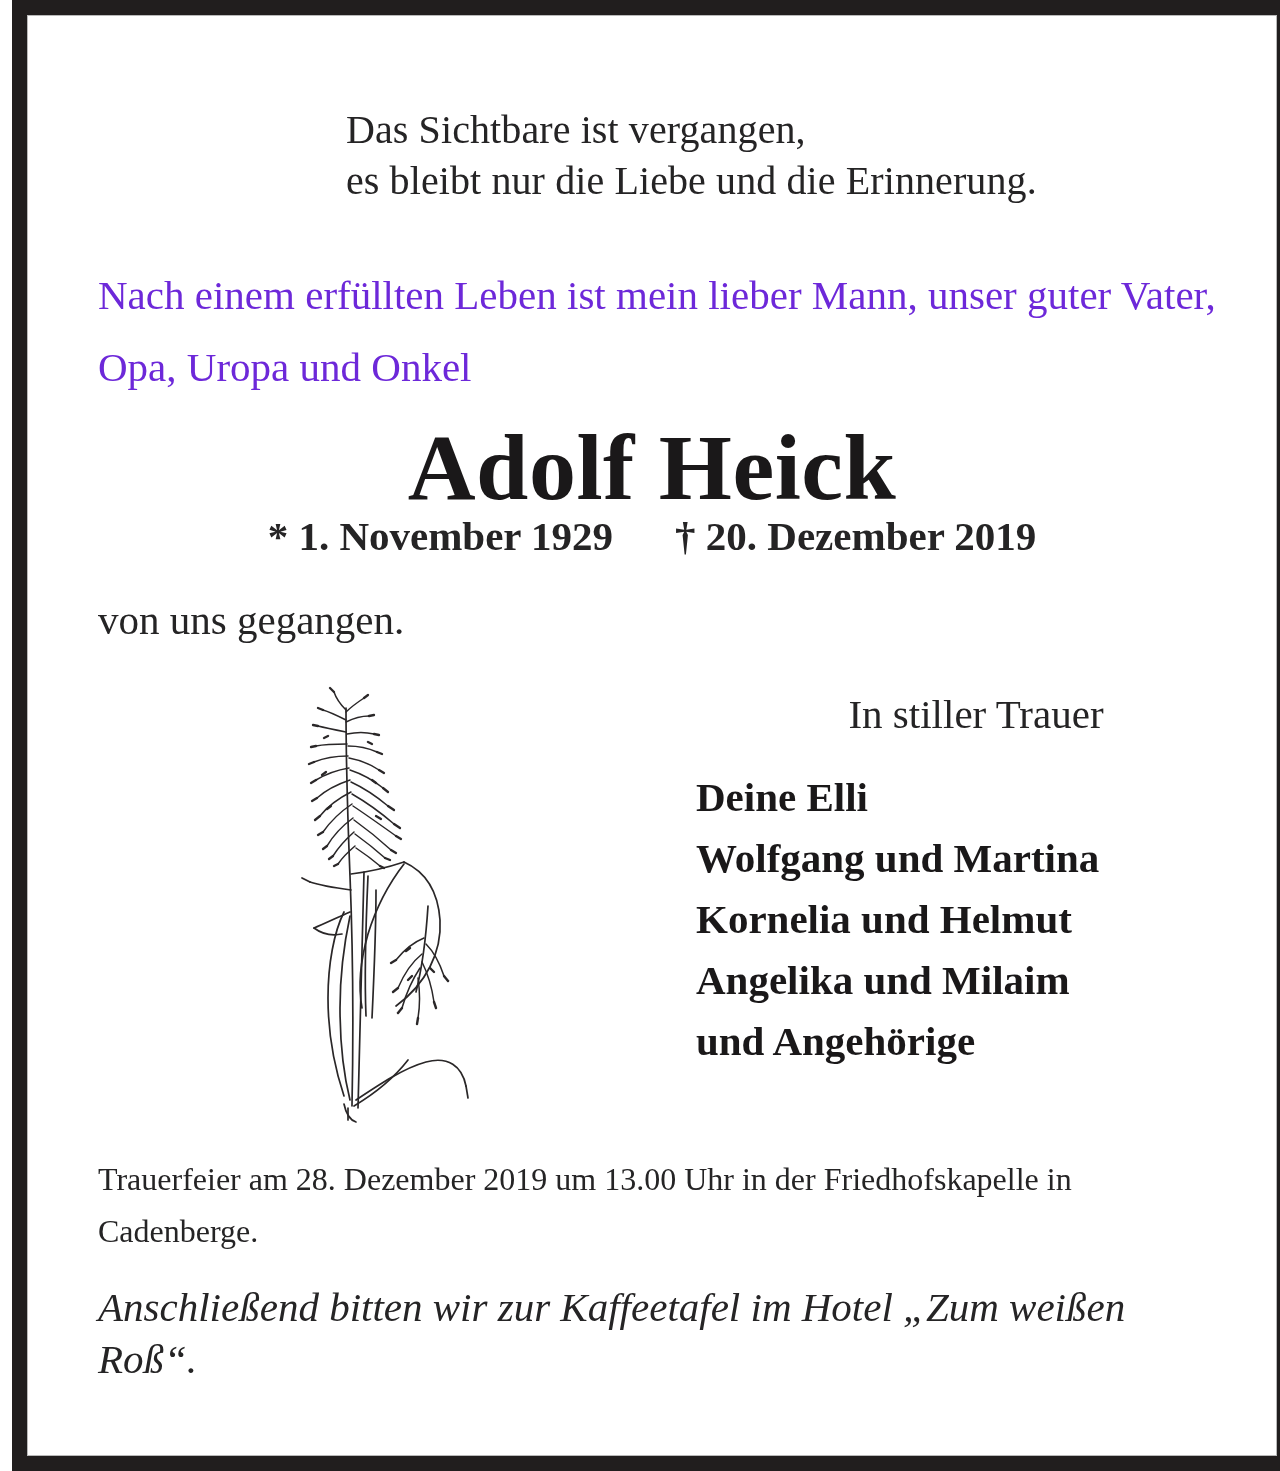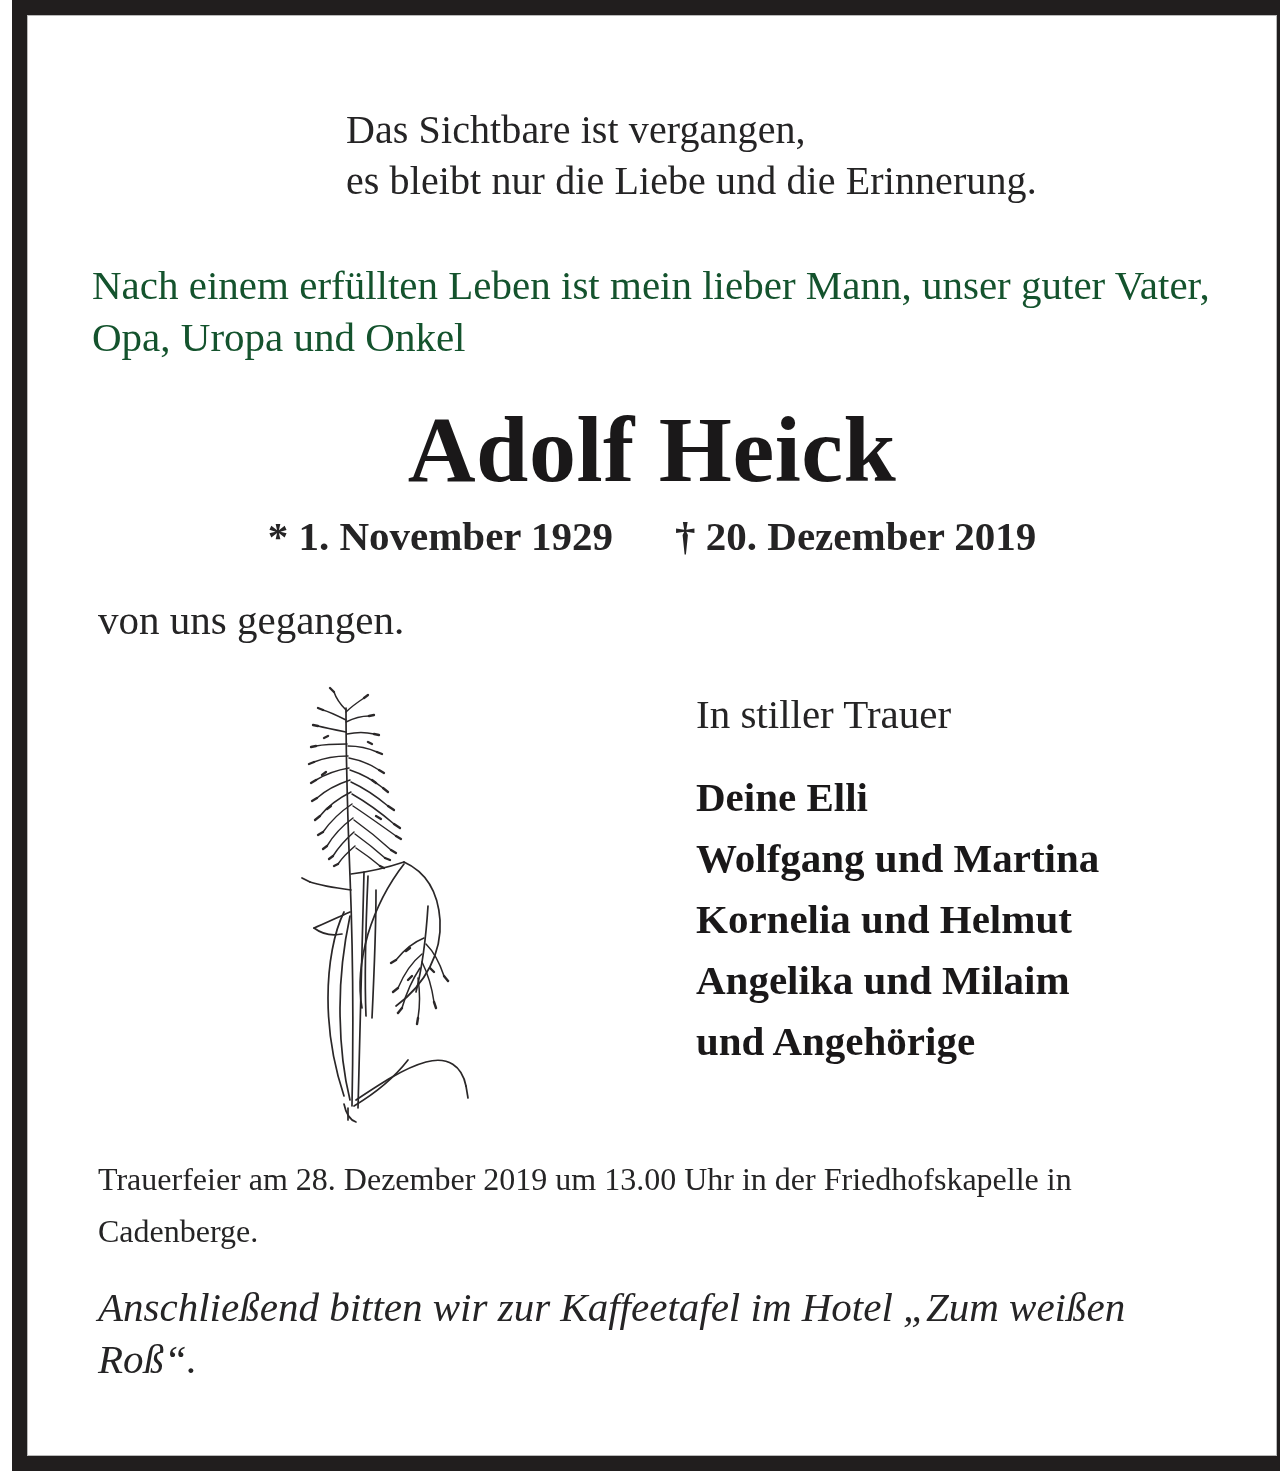--- a/index.html
+++ b/index.html
@@ -35,32 +35,32 @@
     width: 920px;
     font-size: 40px;
     line-height: 51px;
     color: #252425;
     letter-spacing: 0.1px;
   }
   .epitaph div { white-space: nowrap; }
 
   .intro {
     position: absolute;
-    left: 64px;
+    left: 70px;
     top: 243px;
     width: 1130px;
     font-size: 41px;
-    line-height: 52px;
-    color: #14532d;
+    line-height: 72px;
+    color: #6d28d9;
   }
 
   .name {
     position: absolute;
     left: 0;
-    top: 383px;
+    top: 401px;
     width: 100%;
     text-align: center;
     font-size: 94px;
     line-height: 100px;
     font-weight: bold;
     color: #1a1819;
     letter-spacing: 0.5px;
   }
 
   .dates {
@@ -89,20 +89,21 @@
     position: absolute;
     left: 668px;
     top: 673px;
     width: 560px;
   }
   .mourn-head {
     font-size: 41px;
     line-height: 50px;
     color: #252425;
     margin-bottom: 28px;
+    text-align: center;
   }
   .mourn-list { margin: 0; padding: 0; list-style: none; }
   .mourn-list li {
     font-size: 41px;
     line-height: 61px;
     font-weight: bold;
     color: #1a1819;
     white-space: nowrap;
   }
 

